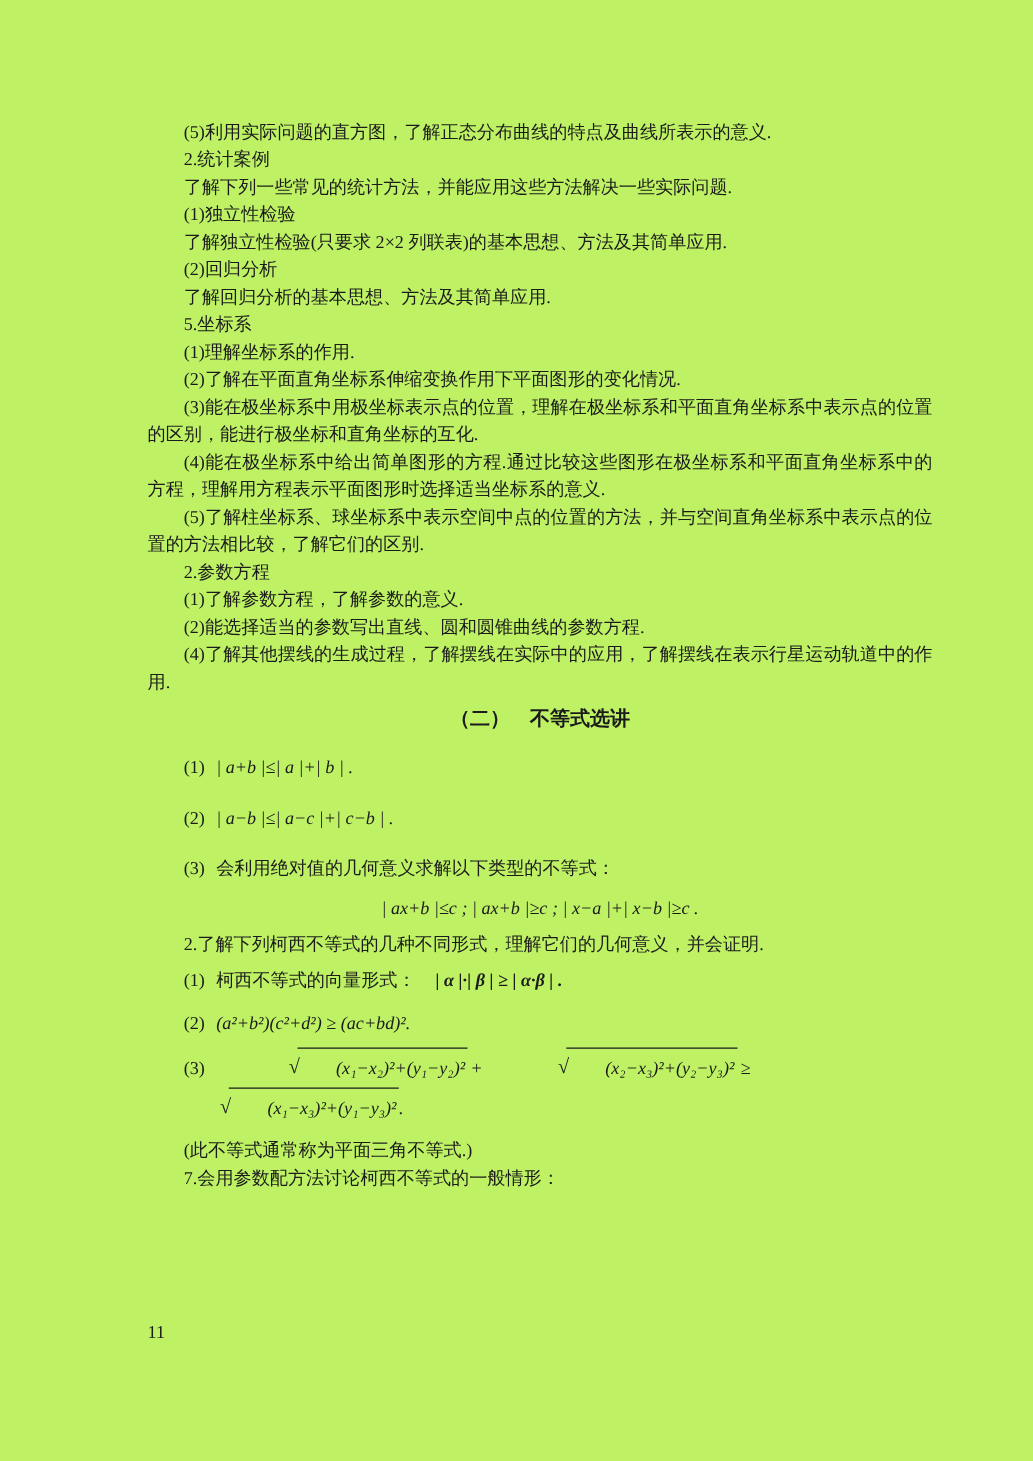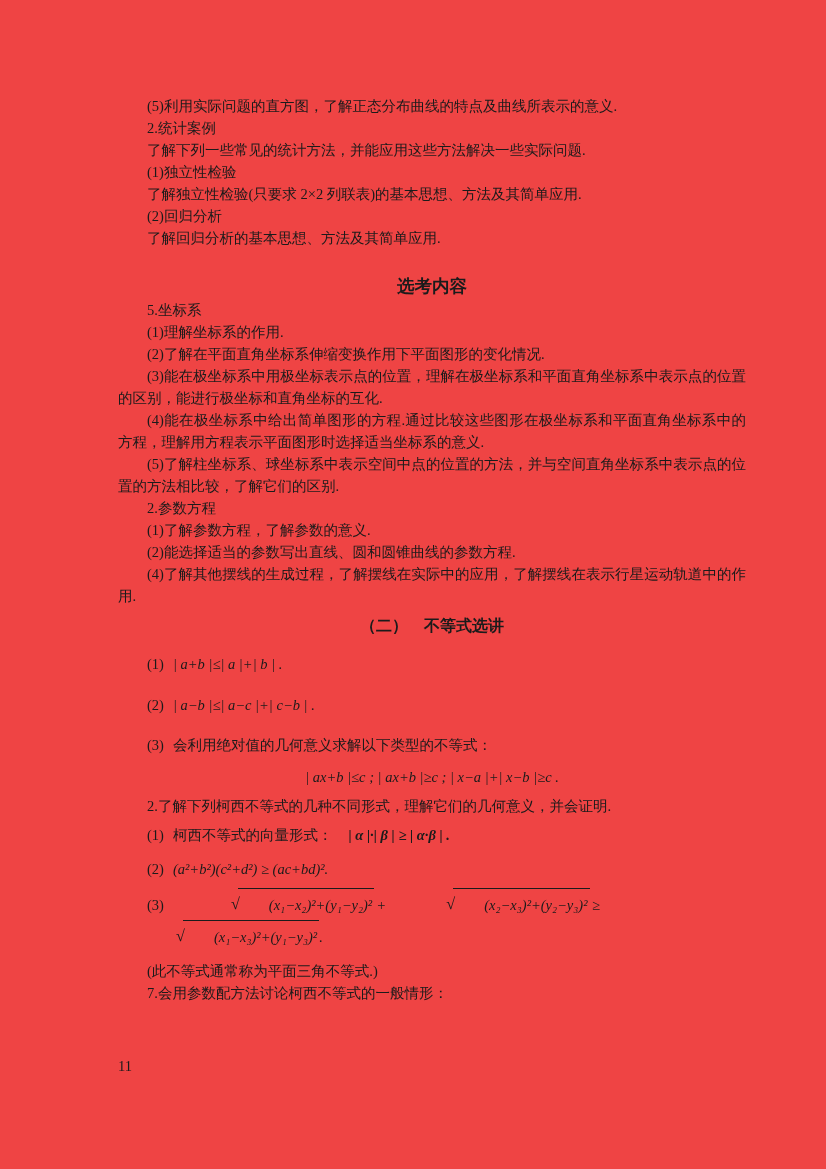--- a/index.html
+++ b/index.html
@@ -1,20 +1,20 @@
 <!DOCTYPE html>
 <html><head>
 <meta charset="utf-8">
 <style>
   html, body { margin: 0; padding: 0; background: #ffffff; }
   .page {
     position: relative;
     width: 826px;
     height: 1169px;
-    background: #ef4444;
+    background: #bef264;
     color: #1b1b1b;
     font-family: "Liberation Serif", "DejaVu Serif", serif;
     overflow: hidden;
   }
   .content {
     position: absolute;
     left: 118px;
     top: 95px;
     width: 628px;
     font-size: 14.5px;
@@ -74,21 +74,20 @@
   <div class="content">
 
     <p class="para">(5)利用实际问题的直方图，了解正态分布曲线的特点及曲线所表示的意义.</p>
     <p class="para">2.统计案例</p>
     <p class="para">了解下列一些常见的统计方法，并能应用这些方法解决一些实际问题.</p>
     <p class="para">(1)独立性检验</p>
     <p class="para">了解独立性检验(只要求 2×2 列联表)的基本思想、方法及其简单应用.</p>
     <p class="para">(2)回归分析</p>
     <p class="para">了解回归分析的基本思想、方法及其简单应用.</p>
 
-    <div class="h1">选考内容</div>
 
     <p class="para">5.坐标系</p>
     <p class="para">(1)理解坐标系的作用.</p>
     <p class="para">(2)了解在平面直角坐标系伸缩变换作用下平面图形的变化情况.</p>
     <p class="para">(3)能在极坐标系中用极坐标表示点的位置，理解在极坐标系和平面直角坐标系中表示点的位置的区别，能进行极坐标和直角坐标的互化.</p>
     <p class="para">(4)能在极坐标系中给出简单图形的方程.通过比较这些图形在极坐标系和平面直角坐标系中的方程，理解用方程表示平面图形时选择适当坐标系的意义.</p>
     <p class="para">(5)了解柱坐标系、球坐标系中表示空间中点的位置的方法，并与空间直角坐标系中表示点的位置的方法相比较，了解它们的区别.</p>
     <p class="para">2.参数方程</p>
     <p class="para">(1)了解参数方程，了解参数的意义.</p>
     <p class="para">(2)能选择适当的参数写出直线、圆和圆锥曲线的参数方程.</p>

